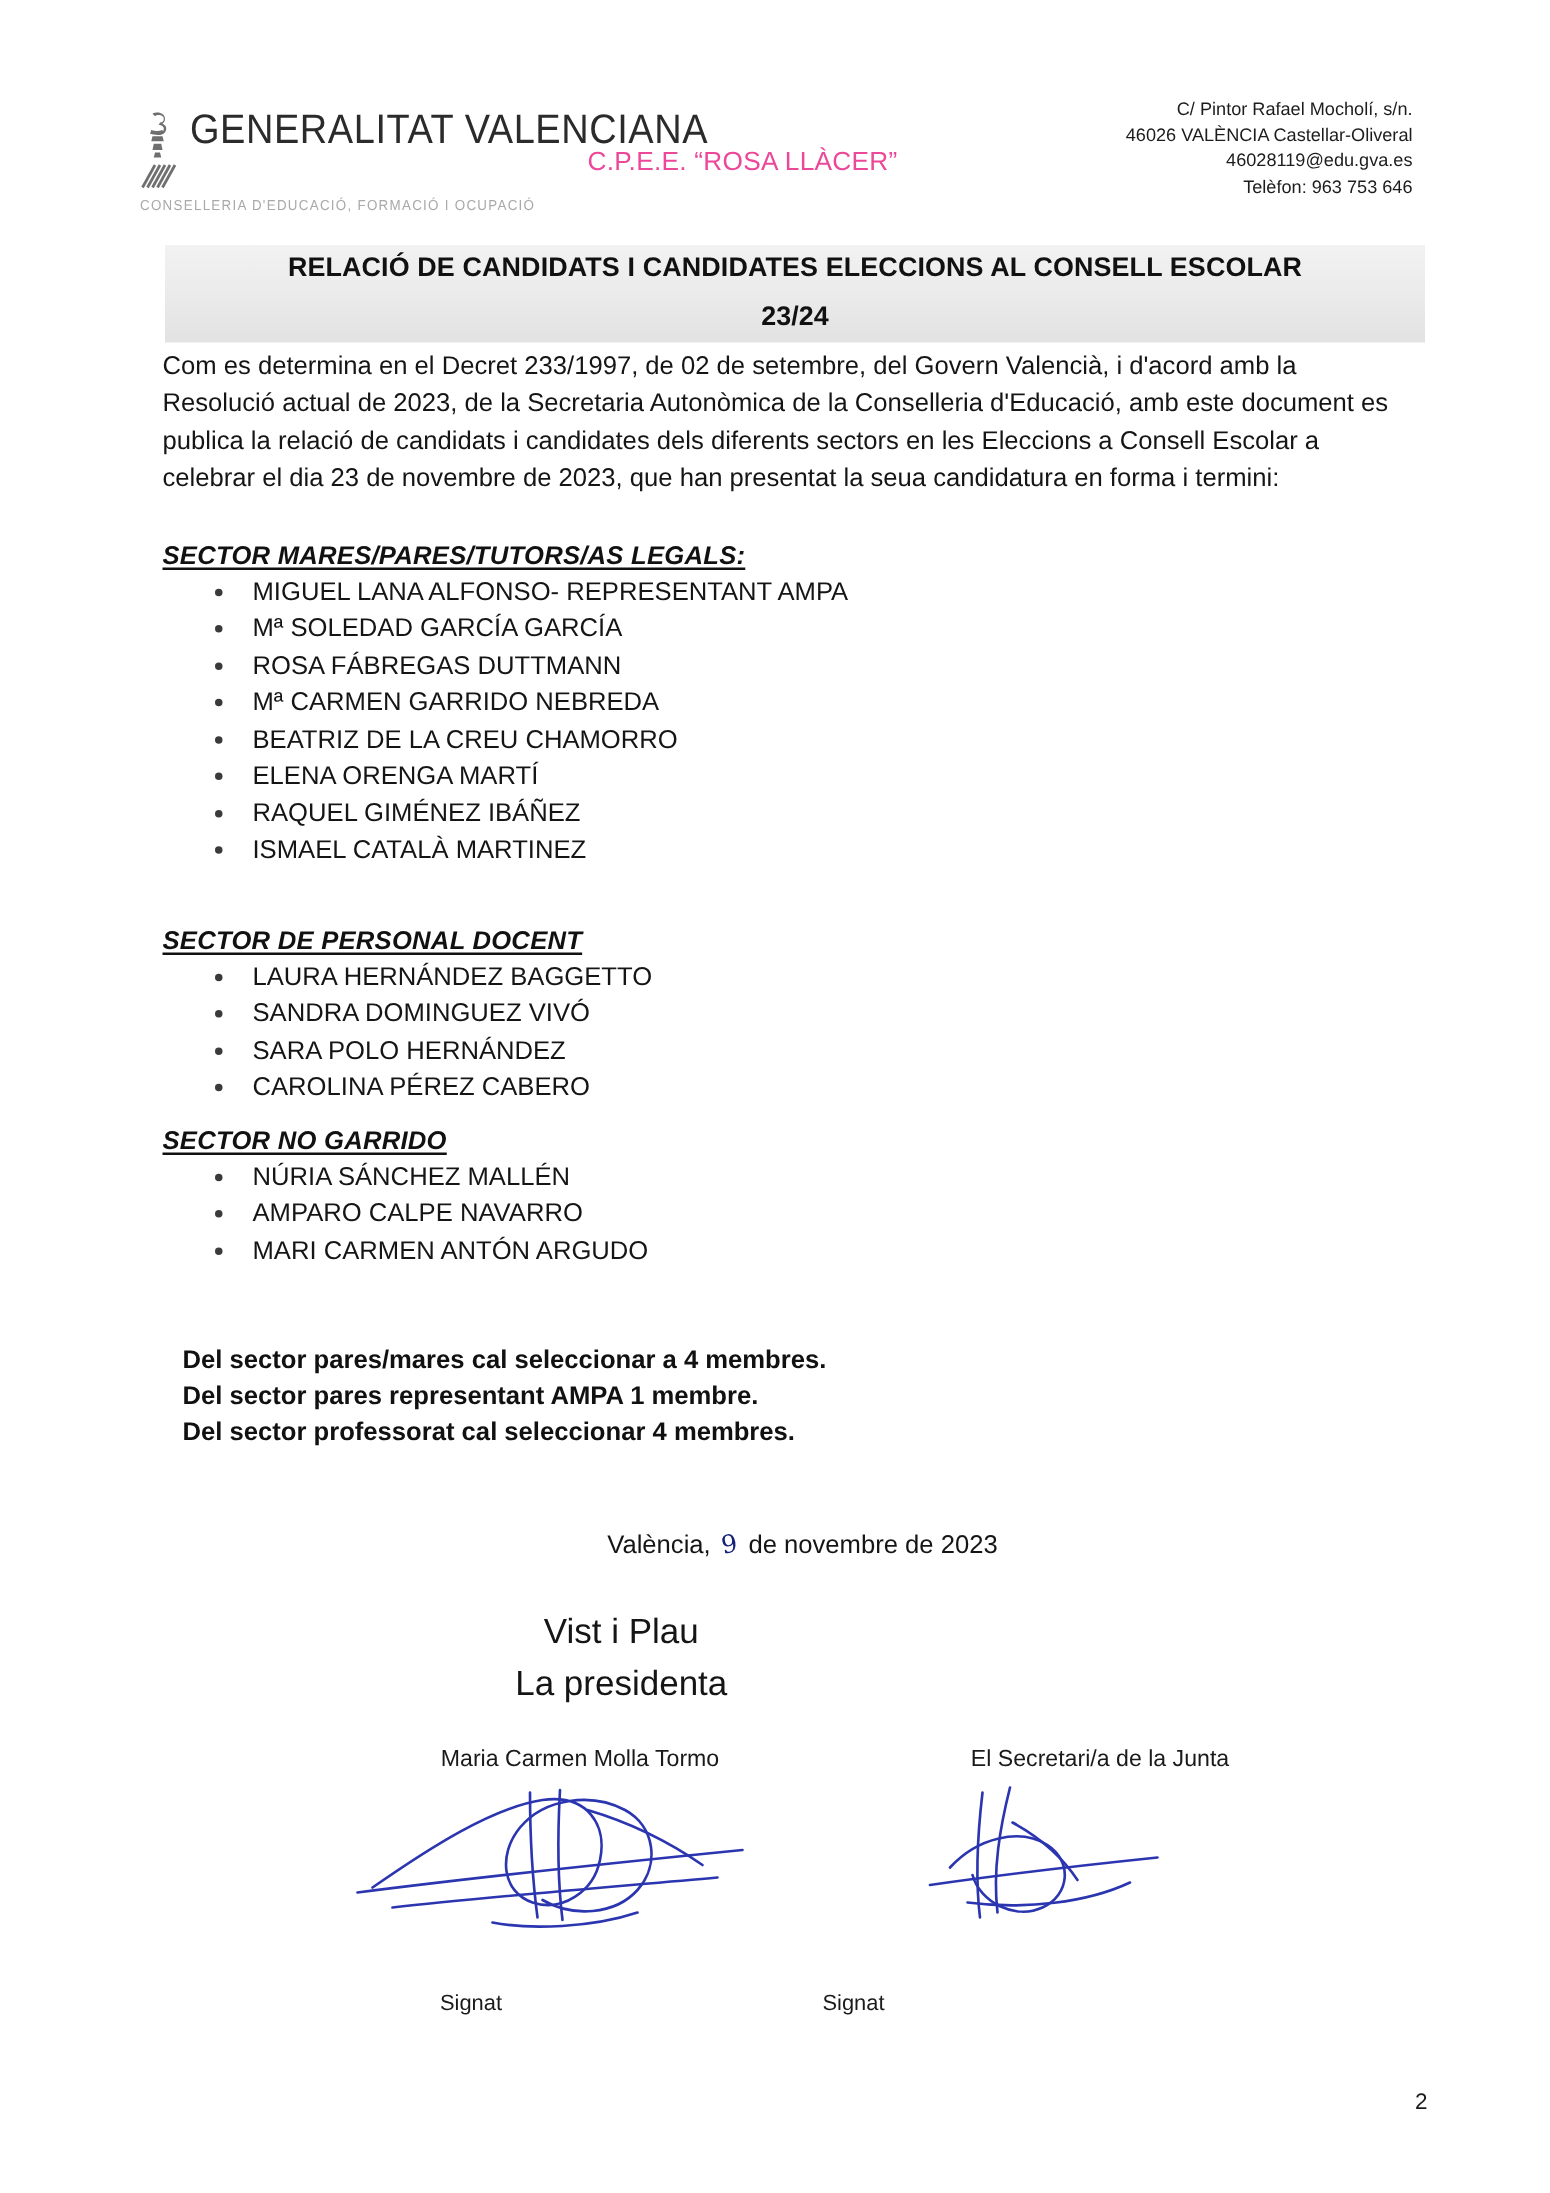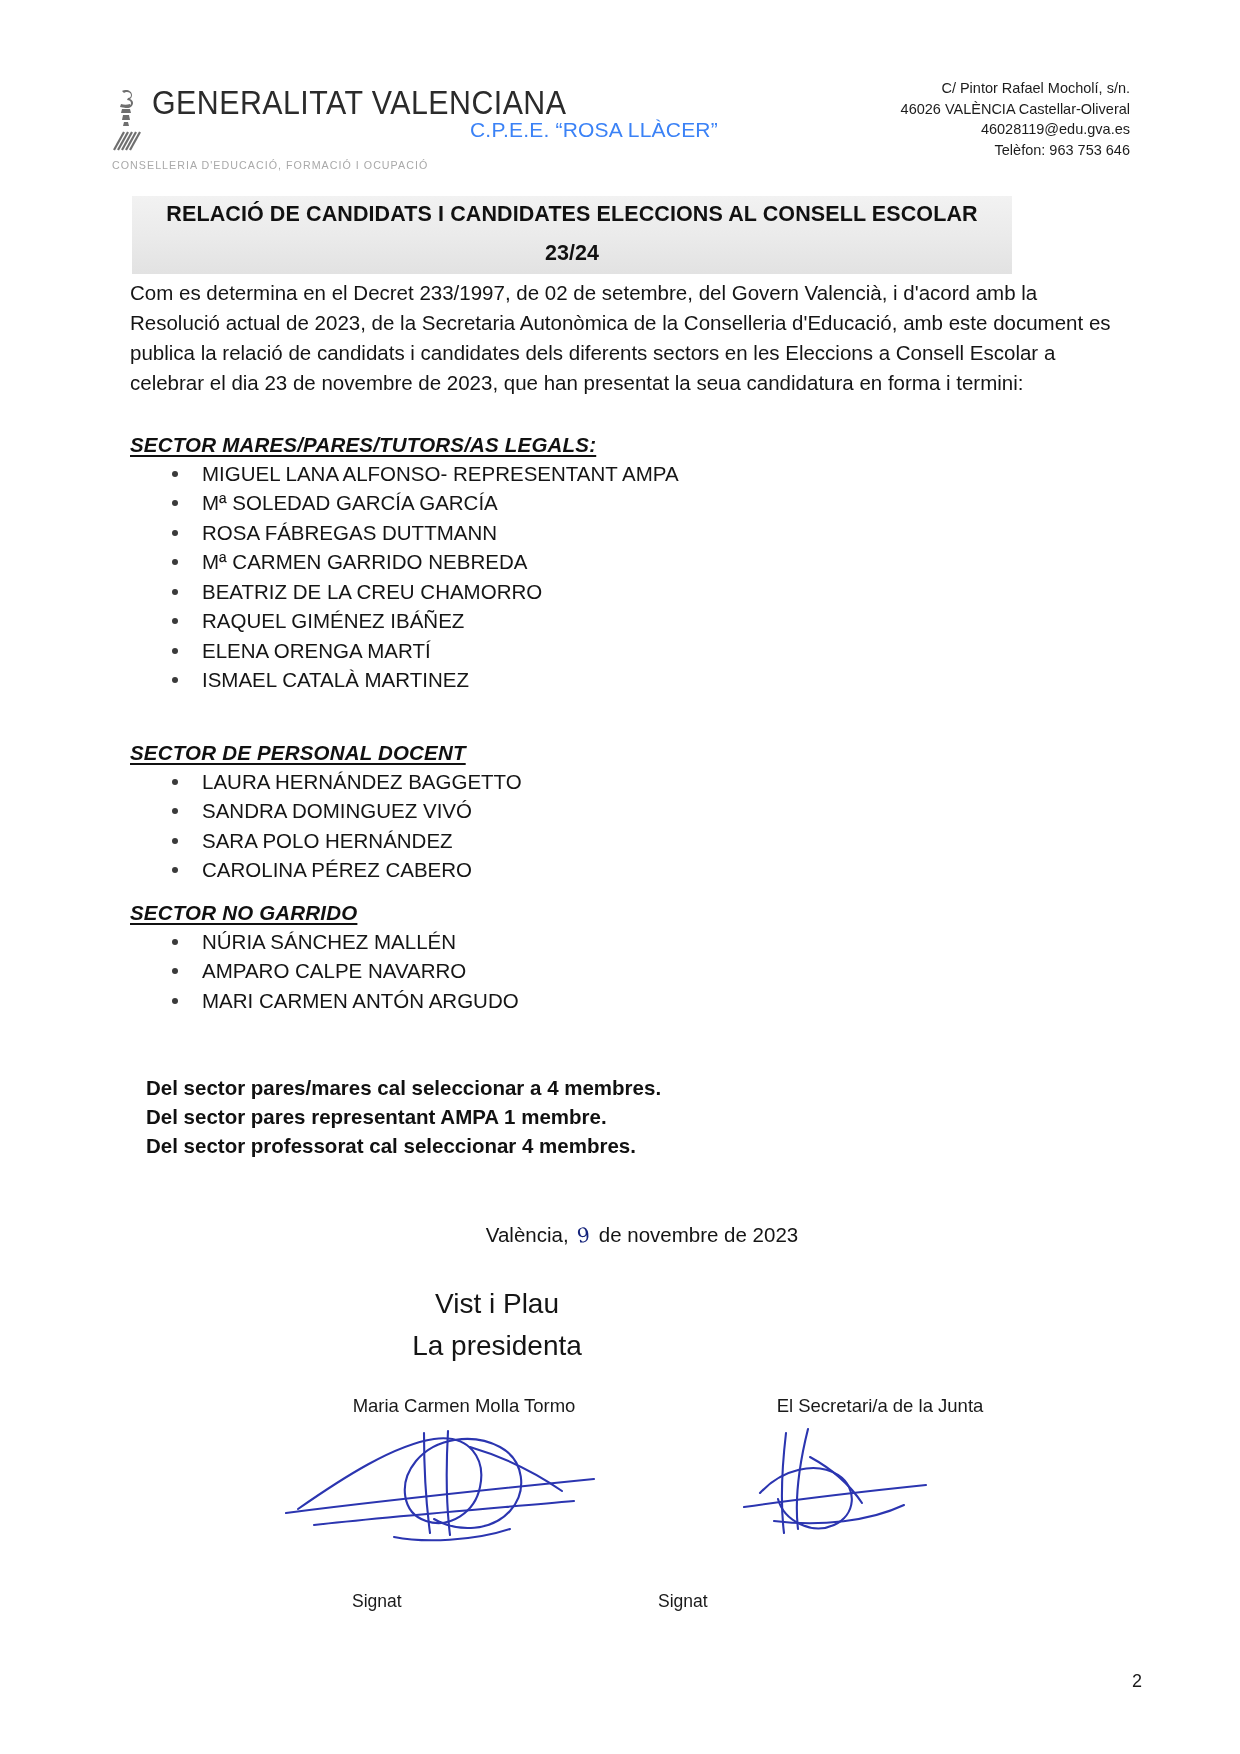--- a/index.html
+++ b/index.html
@@ -54,39 +54,39 @@
     color:#a9a9a9;
     margin-top:7px;
     white-space:nowrap;
     transform:scaleX(.93);
     transform-origin:left center;
   }
   .center-title{
     position:absolute;
     left:470px;top:48px;
     font-size:21px;
-    color:#3b82f6;
+    color:#ec4899;
     white-space:nowrap;
     letter-spacing:.2px;
   }
   .addr{
     position:absolute;
     right:110px;top:8px;
     text-align:right;
     font-size:14.5px;
     line-height:1.43;
     color:#1c1c1c;
   }
   .addr div{white-space:nowrap;}
 
   
   .banner{
     position:absolute;
     left:132px;top:196px;
-    width:880px;
+    width:1008px;
     background:linear-gradient(180deg,#f2f2f2 0%,#eaeaea 55%,#e2e2e2 100%);
     text-align:center;
     padding:6px 0 8px;
     box-sizing:border-box;
   }
   .banner .l1{
     font-size:21.5px;
     font-weight:bold;
     letter-spacing:.1px;
     color:#111;
@@ -279,22 +279,22 @@
     <p class="intro">Com es determina en el Decret 233/1997, de 02 de setembre, del Govern Valencià, i d'acord amb la Resolució actual de 2023, de la Secretaria Autonòmica de la Conselleria d'Educació, amb este document es publica la relació de candidats i candidates dels diferents sectors en les Eleccions a Consell Escolar a celebrar el dia 23 de novembre de 2023, que han presentat la seua candidatura en forma i termini:</p>
 
     <div class="sector">
       <div class="sector-head">SECTOR MARES/PARES/TUTORS/AS LEGALS:</div>
       <ul class="names">
         <li>MIGUEL LANA ALFONSO- REPRESENTANT AMPA</li>
         <li>Mª SOLEDAD GARCÍA GARCÍA</li>
         <li>ROSA FÁBREGAS DUTTMANN</li>
         <li>Mª CARMEN GARRIDO NEBREDA</li>
         <li>BEATRIZ DE LA CREU CHAMORRO</li>
+        <li>ELENA ORENGA MARTÍ</li>
         <li>RAQUEL GIMÉNEZ IBÁÑEZ</li>
-        <li>ELENA ORENGA MARTÍ</li>
         <li>ISMAEL CATALÀ MARTINEZ</li>
       </ul>
     </div>
 
     <div class="gap-a"></div>
 
     <div>
       <div class="sector-head">SECTOR DE PERSONAL DOCENT</div>
       <ul class="names">
         <li>LAURA HERNÁNDEZ BAGGETTO</li>

